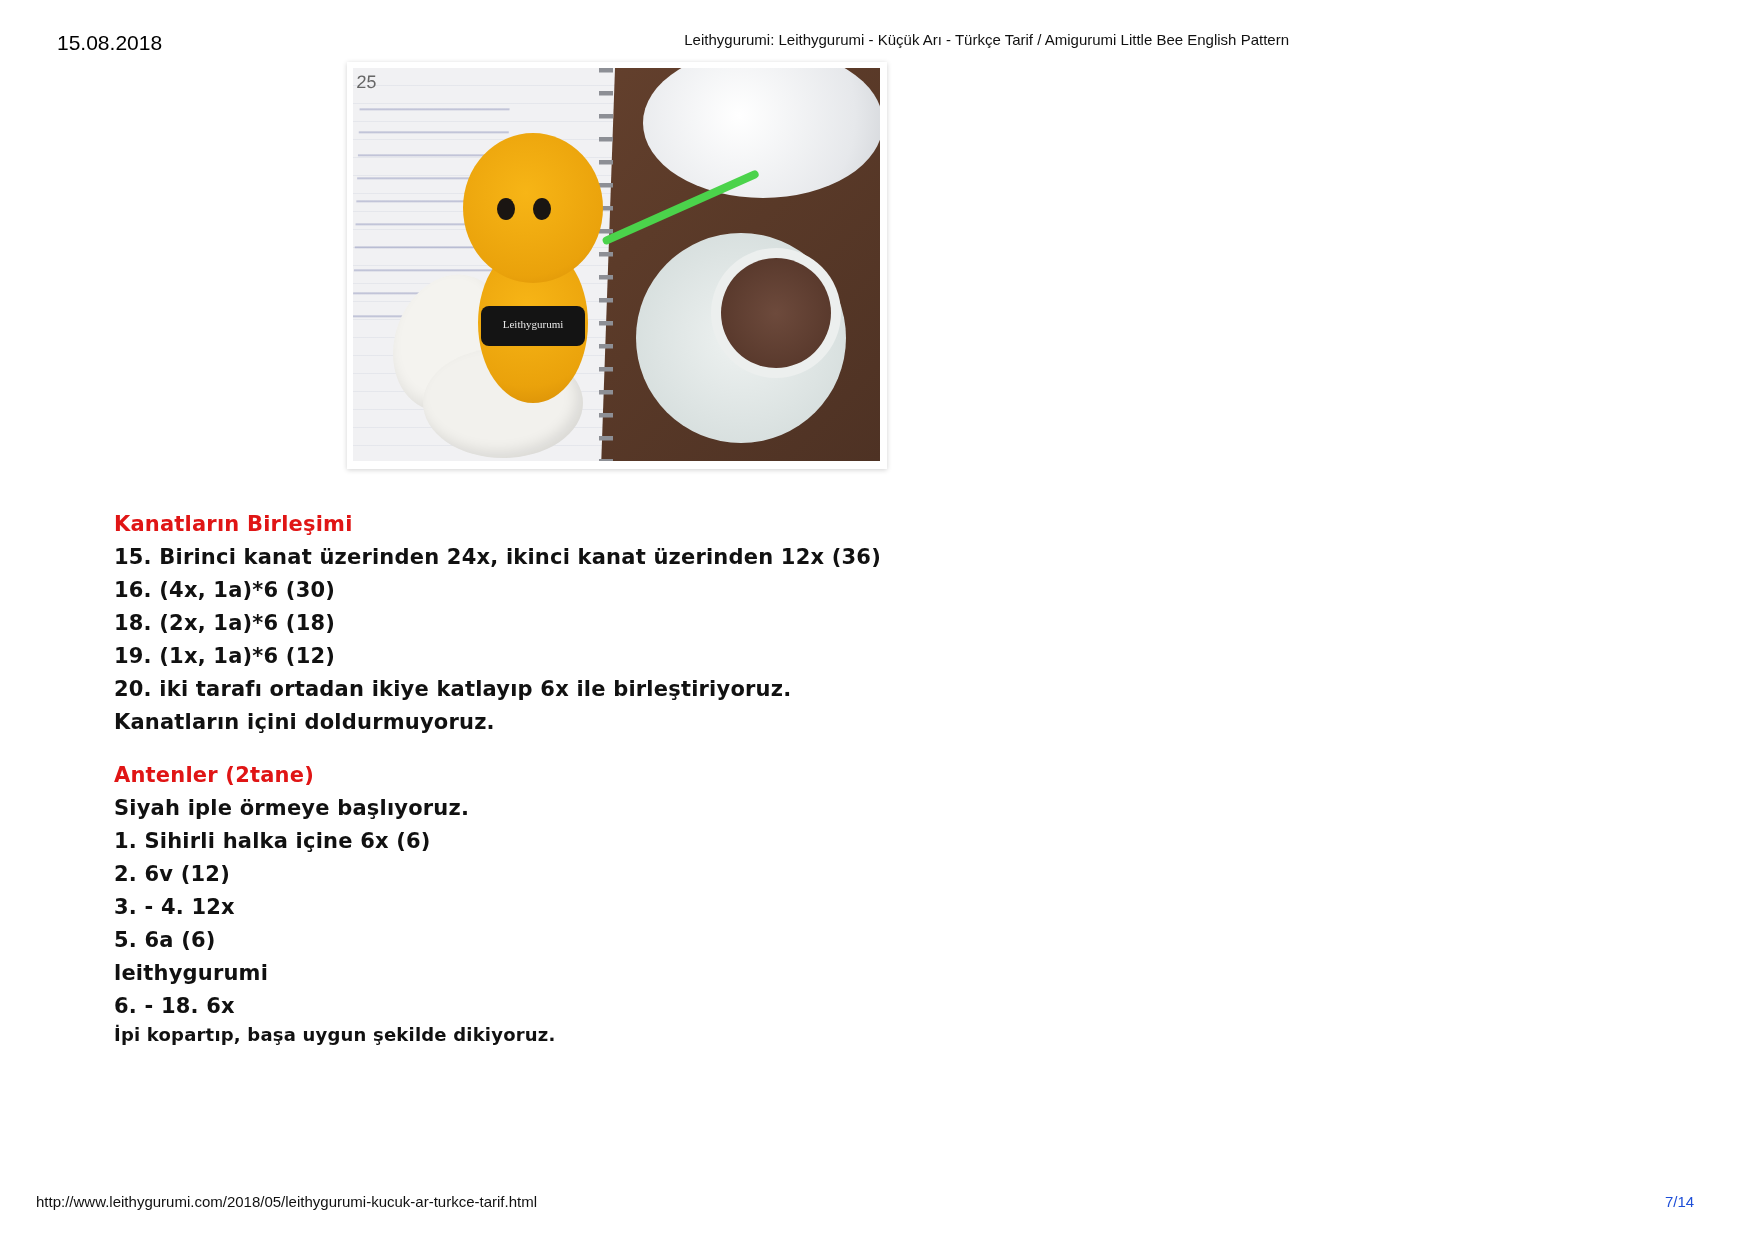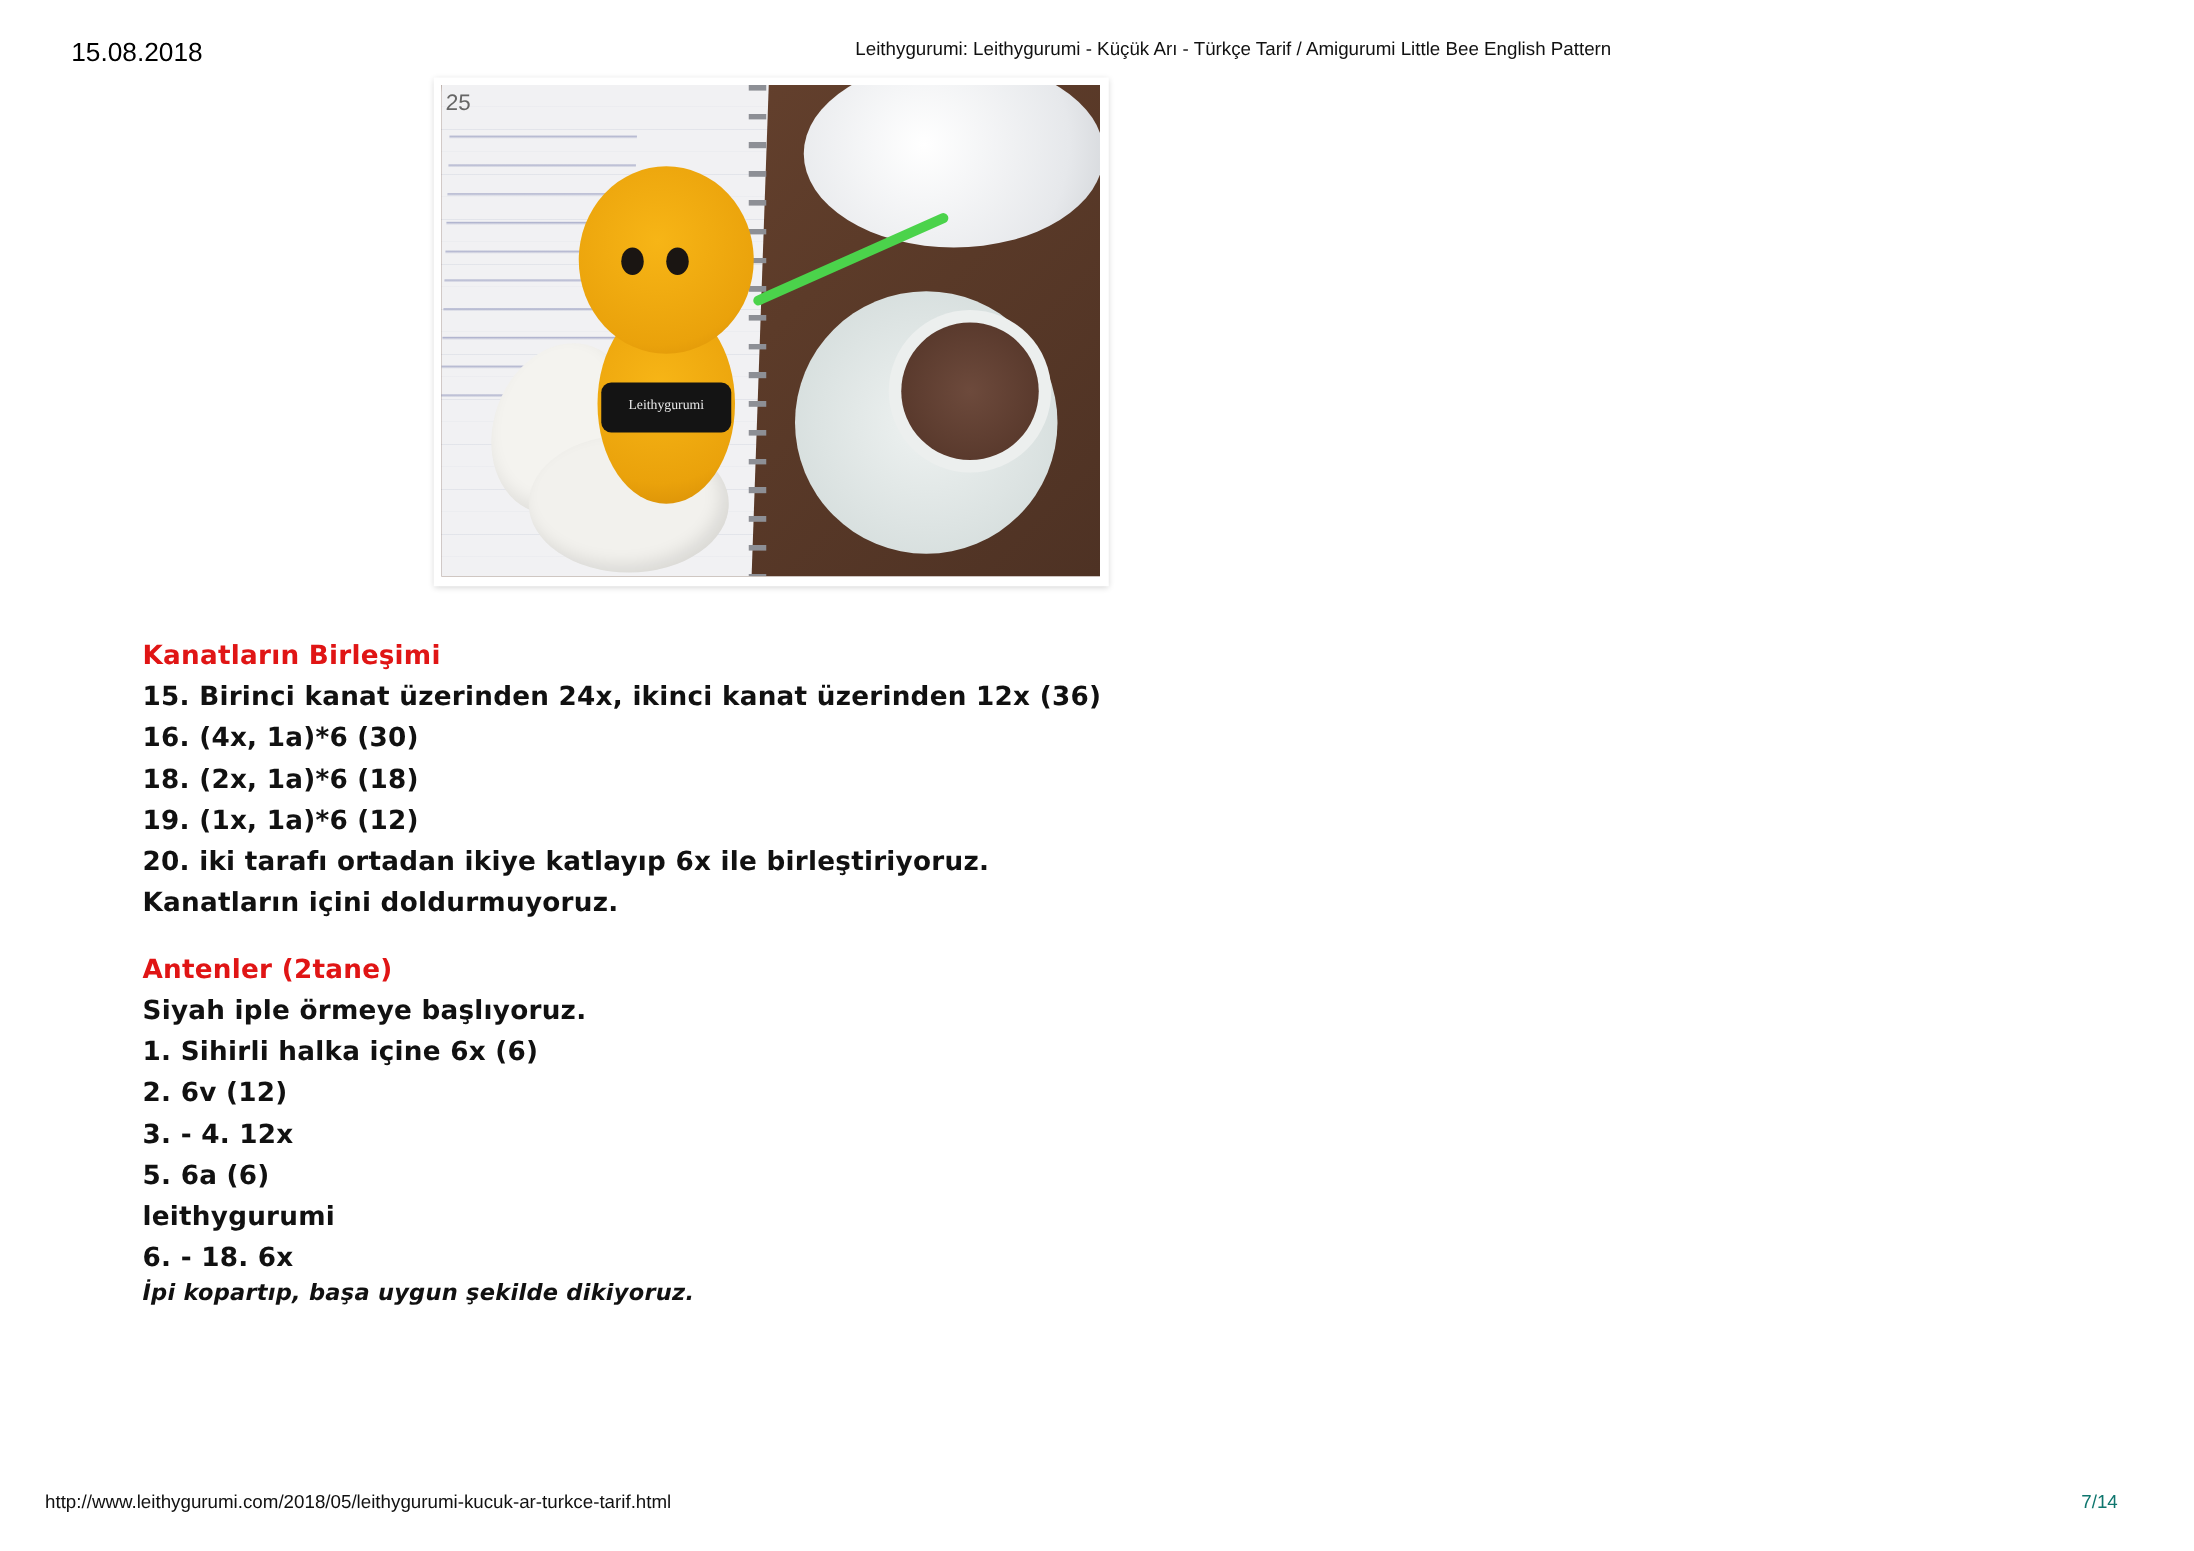--- a/index.html
+++ b/index.html
@@ -4,21 +4,21 @@
   <style>
     html, body { margin: 0; padding: 0; }
     body {
       width: 1755px; height: 1241px; position: relative; overflow: hidden;
       background: #ffffff; color: #111111;
       font-family: "Liberation Sans", sans-serif;
     }
     .hdr-date { position: absolute; left: 57px; top: 31px; font-size: 21px; color: #000000; white-space: nowrap; }
     .hdr-title { position: absolute; left: 613px; top: 31px; width: 676px; font-size: 15px; color: #111; white-space: nowrap; text-align: right; }
     .ftr-url { position: absolute; left: 36px; top: 1193px; font-size: 15px; color: #111; white-space: nowrap; }
-    .ftr-page { position: absolute; left: 1665px; top: 1193px; font-size: 15px; color: #0f766e; white-space: nowrap; }
+    .ftr-page { position: absolute; left: 1665px; top: 1193px; font-size: 15px; color: #1d4ed8; white-space: nowrap; }
 
     
     .photo-frame {
       position: absolute; left: 347px; top: 62px; width: 540px; height: 407px;
       background: #fff; box-shadow: 0 1px 5px rgba(0,0,0,0.18);
     }
     .photo {
       position: absolute; left: 6px; top: 6px; width: 527px; height: 393px; overflow: hidden;
       background: #5a3a28;
     }
@@ -50,21 +50,21 @@
     .photo .bee-label { position:absolute; left:128px; top:250px; width:104px; text-align:center; color:#e8e8e8; font-size:11px; font-family:"Liberation Serif",serif; }
     .photo .eye { position:absolute; width:18px; height:22px; border-radius:50%; background:#1a1512; top:130px; }
     .photo .eye.l { left:144px; }
     .photo .eye.r { left:180px; }
 
     
     .content { position: absolute; left: 114px; top: 508px; font-family: "DejaVu Sans", sans-serif; font-weight: bold; }
     .line { font-size: 21px; line-height: 33px; height: 33px; color: #111; white-space: nowrap; letter-spacing: 0.2px; }
     .heading { color: #e01515; }
     .gap { height: 20px; }
-    .small { font-size: 18px; line-height: 24px; height: 24px; font-style: italic; }
+    .small { font-size: 18px; line-height: 24px; height: 24px; }
   </style>
 </head>
 <body>
 
 <div class="hdr-date">15.08.2018</div>
 <div class="hdr-title">Leithygurumi: Leithygurumi - Küçük Arı - Türkçe Tarif / Amigurumi Little Bee English Pattern</div>
 
 <div class="photo-frame">
   <div class="photo" title="Crocheted yellow and black amigurumi bee with white wings on a notebook beside a cup of Turkish coffee and white yarn">
     <div class="table"></div>

